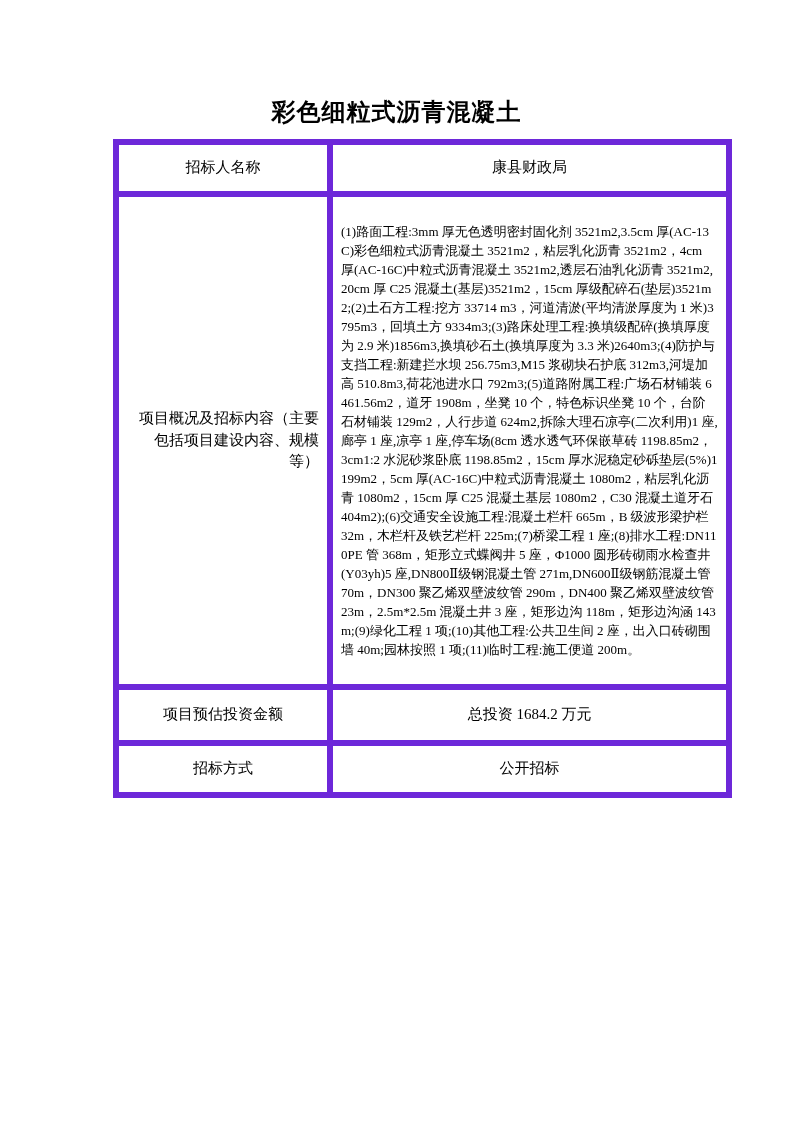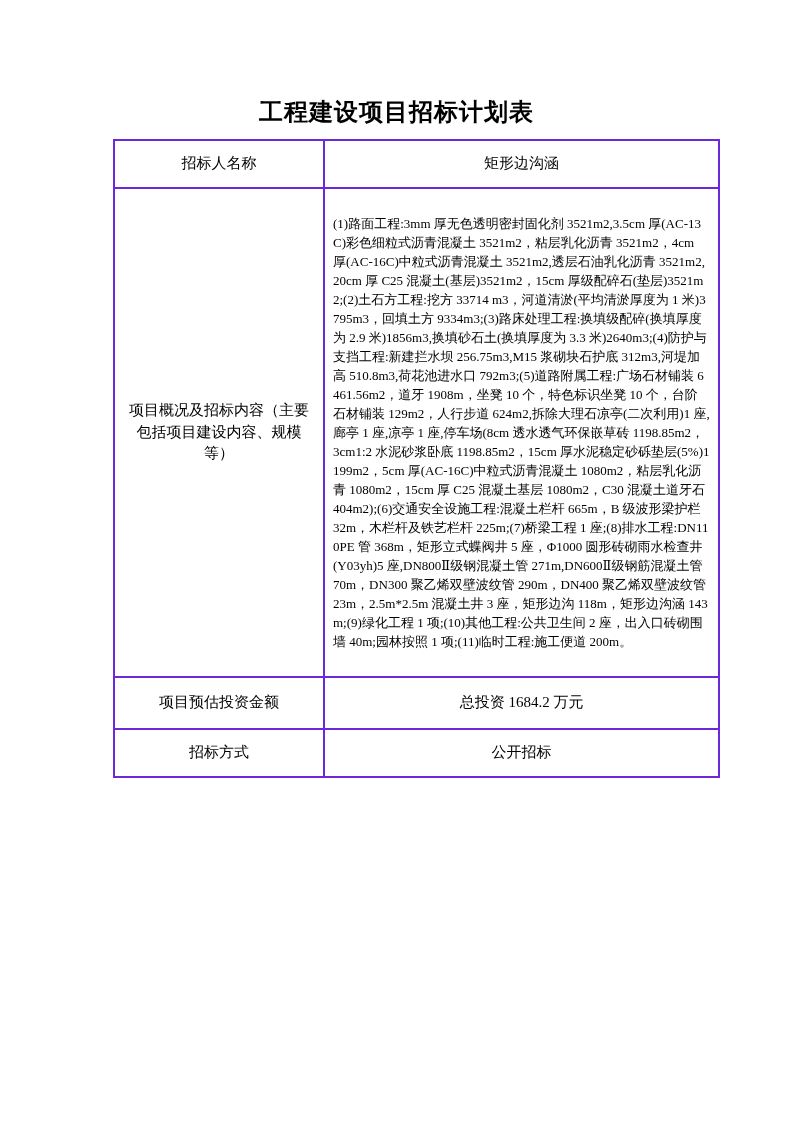--- a/index.html
+++ b/index.html
@@ -29,56 +29,56 @@
   }
   table.bid-table {
     position: absolute;
     top: 139px;
     left: 113px;
     width: 569px;
     border-collapse: collapse;
     table-layout: fixed;
   }
   table.bid-table td {
-    border: 2px solid #6d28d9;
+    border: 6px solid #6d28d9;
     vertical-align: middle;
     text-align: center;
     font-size: 15px;
     padding: 4px 8px;
     line-height: 1.45;
     word-break: break-all;
   }
   td.label-cell { width: 192px; }
   td.value-cell { width: 377px; }
   tr.r-small  td { height: 38px; }
   tr.r-mid    td { height: 42px; }
   tr.r-double td { height: 54px; }
-  tr.r-big    td { height: 447px; }
+  tr.r-big    td { height: 447px; text-align: right; }
   td.value-cell.long-text {
     text-align: left;
     vertical-align: middle;
     font-size: 13px;
     line-height: 19px;
     padding: 20px 8px;
   }
   .value-line { margin: 3px 0; }
   .value-line + .value-line { margin-top: 10px; }
 </style>
 </head>
 <body>
 
 <div class="page">
 
-  <div class="doc-title">工程建设项目招标计划表</div>
+  <div class="doc-title">彩色细粒式沥青混凝土</div>
 
   <table class="bid-table">
     <tbody>
       <tr class="r-small">
         <td class="label-cell">招标人名称</td>
-        <td class="value-cell">矩形边沟涵</td>
+        <td class="value-cell">康县财政局</td>
       </tr>
 
 
 
 
       <tr class="r-big">
         <td class="label-cell">项目概况及招标内容（主要包括项目建设内容、规模等）</td>
         <td class="value-cell long-text">(1)路面工程:3mm 厚无色透明密封固化剂 3521m2,3.5cm 厚(AC-13C)彩色细粒式沥青混凝土 3521m2，粘层乳化沥青 3521m2，4cm 厚(AC-16C)中粒式沥青混凝土 3521m2,透层石油乳化沥青 3521m2,20cm 厚 C25 混凝土(基层)3521m2，15cm 厚级配碎石(垫层)3521m2;(2)土石方工程:挖方 33714 m3，河道清淤(平均清淤厚度为 1 米)3795m3，回填土方 9334m3;(3)路床处理工程:换填级配碎(换填厚度为 2.9 米)1856m3,换填砂石土(换填厚度为 3.3 米)2640m3;(4)防护与支挡工程:新建拦水坝 256.75m3,M15 浆砌块石护底 312m3,河堤加高 510.8m3,荷花池进水口 792m3;(5)道路附属工程:广场石材铺装 6461.56m2，道牙 1908m，坐凳 10 个，特色标识坐凳 10 个，台阶石材铺装 129m2，人行步道 624m2,拆除大理石凉亭(二次利用)1 座,廊亭 1 座,凉亭 1 座,停车场(8cm 透水透气环保嵌草砖 1198.85m2，3cm1:2 水泥砂浆卧底 1198.85m2，15cm 厚水泥稳定砂砾垫层(5%)1199m2，5cm 厚(AC-16C)中粒式沥青混凝土 1080m2，粘层乳化沥青 1080m2，15cm 厚 C25 混凝土基层 1080m2，C30 混凝土道牙石 404m2);(6)交通安全设施工程:混凝土栏杆 665m，B 级波形梁护栏 32m，木栏杆及铁艺栏杆 225m;(7)桥梁工程 1 座;(8)排水工程:DN110PE 管 368m，矩形立式蝶阀井 5 座，Φ1000 圆形砖砌雨水检查井(Y03yh)5 座,DN800Ⅱ级钢混凝土管 271m,DN600Ⅱ级钢筋混凝土管 70m，DN300 聚乙烯双壁波纹管 290m，DN400 聚乙烯双壁波纹管 23m，2.5m*2.5m 混凝土井 3 座，矩形边沟 118m，矩形边沟涵 143m;(9)绿化工程 1 项;(10)其他工程:公共卫生间 2 座，出入口砖砌围墙 40m;园林按照 1 项;(11)临时工程:施工便道 200m。</td>
       </tr>
 

